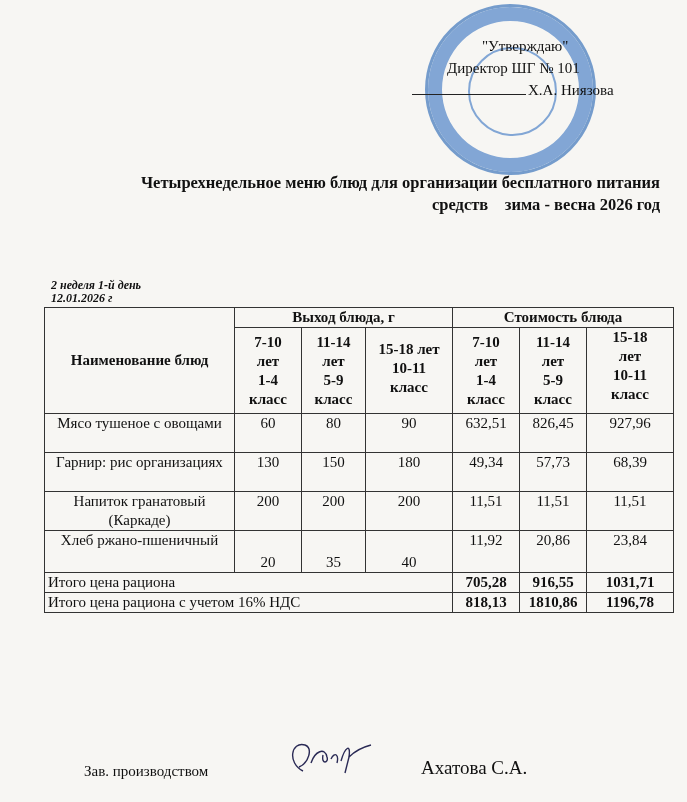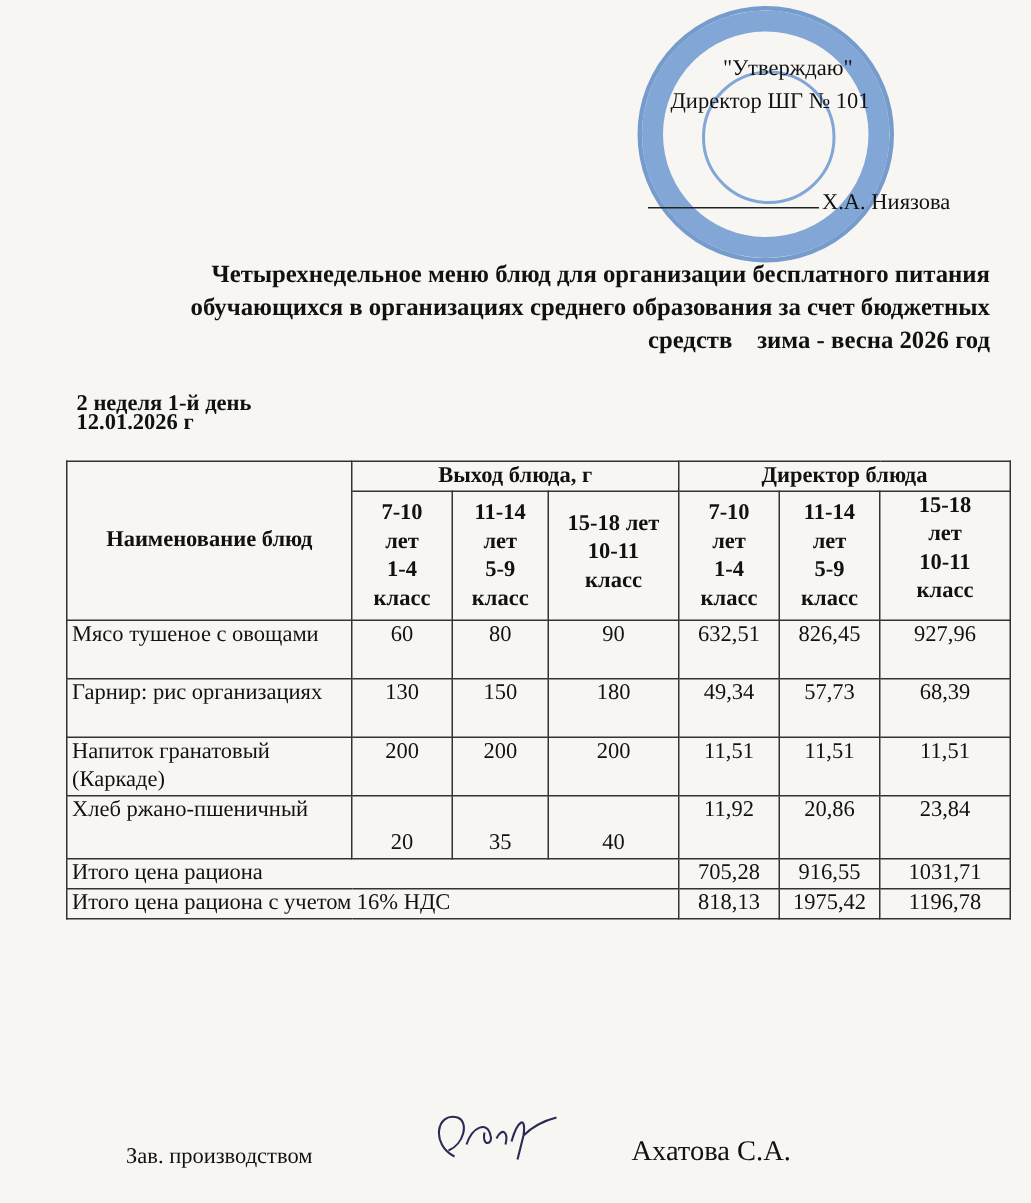--- a/index.html
+++ b/index.html
@@ -17,46 +17,46 @@
   }
   .stamp-inner {
     position: absolute; left: 40px; top: 40px; width: 85px; height: 85px;
     border-radius: 50%; border: 2px solid #5b8ccb;
   }
   .approve {
     position: absolute; text-align: right; font-size: 15px; line-height: 21px;
   }
   .approve .l1 { position: absolute; left: 482px; top: 36px; white-space: nowrap; }
   .approve .l2 { position: absolute; left: 447px; top: 58px; white-space: nowrap; }
-  .approve .l3 { position: absolute; left: 432px; top: 80px; white-space: nowrap; margin-top: 44px; }
+  .approve .l3 { position: absolute; left: 412px; top: 80px; white-space: nowrap; }
   .approve .sig-line {
     display: inline-block; width: 114px; border-bottom: 1px solid #222; height: 14px; margin-right: 2px;
   }
   .title {
     position: absolute; left: 60px; top: 172px; width: 600px; text-align: right;
     font-weight: bold; font-size: 16.5px; line-height: 22px;
   }
   .meta {
-    position: absolute; left: 51px; top: 263px; font-weight: bold; font-size: 15px; line-height: 13px;
+    position: absolute; left: 51px; top: 279px; font-weight: bold; font-size: 12px; line-height: 13px; font-style: italic;
   }
   table.menu {
     position: absolute; left: 44px; top: 307px; width: 630px;
     border-collapse: collapse; font-size: 15px;
   }
   table.menu td, table.menu th {
     border: 1px solid #333; padding: 0 3px; vertical-align: top;
   }
   table.menu th { font-weight: bold; text-align: center; line-height: 19px; vertical-align: middle; }
   .c-name { width: 183px; }
   .c-num { text-align: center; }
   .c-cost { text-align: center; }
-  .row-item td { height: 38px; line-height: 19px; }
+  .row-item td { height: 38px; line-height: 19px; text-align: center; }
   .row-bread td.bot { vertical-align: bottom; }
   .row-total td { line-height: 19px; height: 19px; }
-  .bold { font-weight: normal; text-align: center; }
+  .bold { font-weight: bold; text-align: center; }
   .footer-role { position: absolute; left: 84px; top: 763px; font-size: 15px; }
   .footer-name { position: absolute; left: 421px; top: 757px; font-size: 19px; }
   .signature { position: absolute; left: 285px; top: 733px; width: 90px; height: 45px; }
 </style>
 </head>
 <body>
 
 <div class="stamp">
   <div class="stamp-inner"></div>
 </div>
@@ -64,35 +64,34 @@
 <div class="approve">
   <div class="l1">"Утверждаю"</div>
   <div class="l2">Директор ШГ № 101</div>
   <div class="l3">
     <span class="sig-line"></span><span>Х.А. Ниязова</span>
   </div>
 </div>
 
 <div class="title">
   <div>Четырехнедельное меню блюд для организации бесплатного питания</div>
-  <div>обучающихся в организациях среднего образования за счет бюджетных</div>
   <div style="white-space:pre;">средств    зима - весна 2026 год</div>
 </div>
 
 <div class="meta">
   <div>2 неделя 1-й день</div>
   <div>12.01.2026 г</div>
 </div>
 
 <table class="menu">
   <tbody>
       <tr>
     <th class="c-name" rowspan="2">Наименование блюд</th>
     <th colspan="3">Выход блюда, г</th>
-    <th colspan="3">Директор блюда</th>
+    <th colspan="3">Стоимость блюда</th>
   </tr>
   <tr style="height:86px;">
     <th style="width:60px">
           <div>7-10</div>
           <div>лет</div>
           <div>1-4</div>
           <div>класс</div>
         </th>
     <th style="width:57px">
           <div>11-14</div>
@@ -164,21 +163,21 @@
 
   <tr class="row-total">
     <td colspan="4">Итого цена рациона</td>
     <td class="bold">705,28</td>
     <td class="bold">916,55</td>
     <td class="bold">1031,71</td>
   </tr>
   <tr class="row-total">
     <td colspan="4">Итого цена рациона с учетом 16% НДС</td>
     <td class="bold">818,13</td>
-    <td class="bold">1975,42</td>
+    <td class="bold">1810,86</td>
     <td class="bold">1196,78</td>
   </tr>
 </tbody>
   </table>
 
 <div class="footer-role">Зав. производством</div>
 <svg class="signature" viewBox="0 0 90 45">
   <path d="M18 38 C2 30 6 8 20 12 C28 15 24 30 14 34 M26 30 C30 18 40 14 42 24 C44 30 36 32 38 22 M46 26 C50 18 54 22 52 30 M56 28 C60 14 66 10 64 24 L60 40 M64 24 C70 18 78 14 86 12" fill="none" stroke="#2a2a55" stroke-width="1.4"></path>
 </svg>
 <div class="footer-name">Ахатова С.А.</div>

